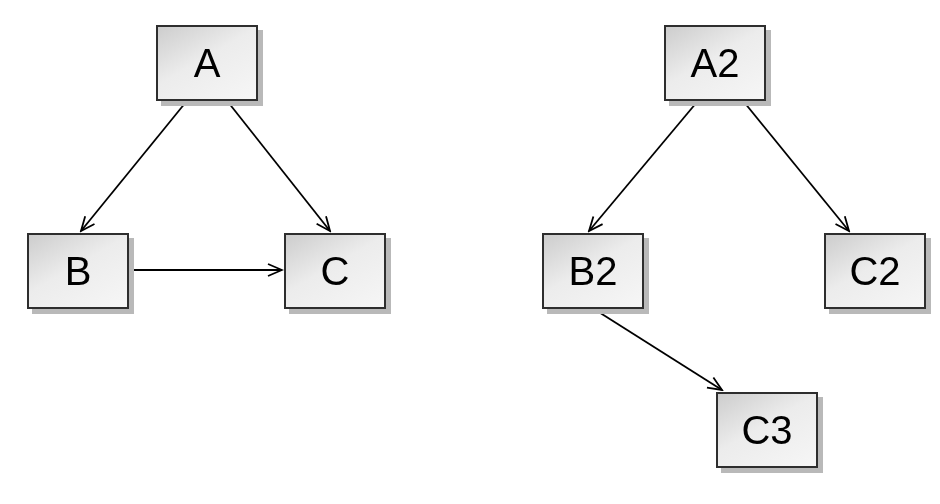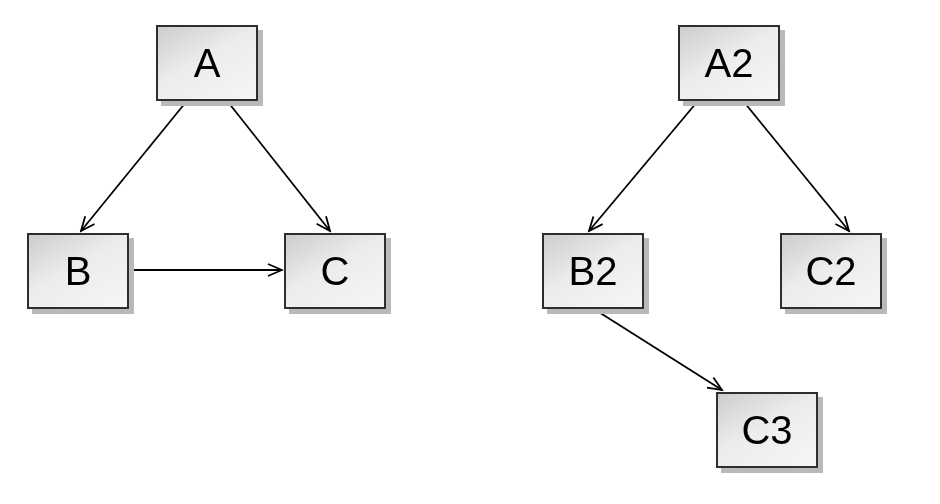--- a/index.html
+++ b/index.html
@@ -69,26 +69,26 @@
   <div class="node" style="left:156px; top:25px;">
     <span class="node-label">A</span>
   </div>
   <div class="node" style="left:27px; top:233px;">
     <span class="node-label">B</span>
   </div>
   <div class="node" style="left:284px; top:233px;">
     <span class="node-label">C</span>
   </div>
 
-  <div class="node" style="left:678px; top:25px;">
+  <div class="node" style="left:664px; top:25px;">
     <span class="node-label">A2</span>
   </div>
   <div class="node" style="left:542px; top:233px;text-align:center;">
     <span class="node-label">B2</span>
   </div>
-  <div class="node" style="left:780px; top:233px;">
+  <div class="node" style="left:824px; top:233px;">
     <span class="node-label">C2</span>
   </div>
   <div class="node" style="left:676px; top:392px;margin-left:40px;">
     <span class="node-label">C3</span>
   </div>
 
 </div>
 
 </body></html>

